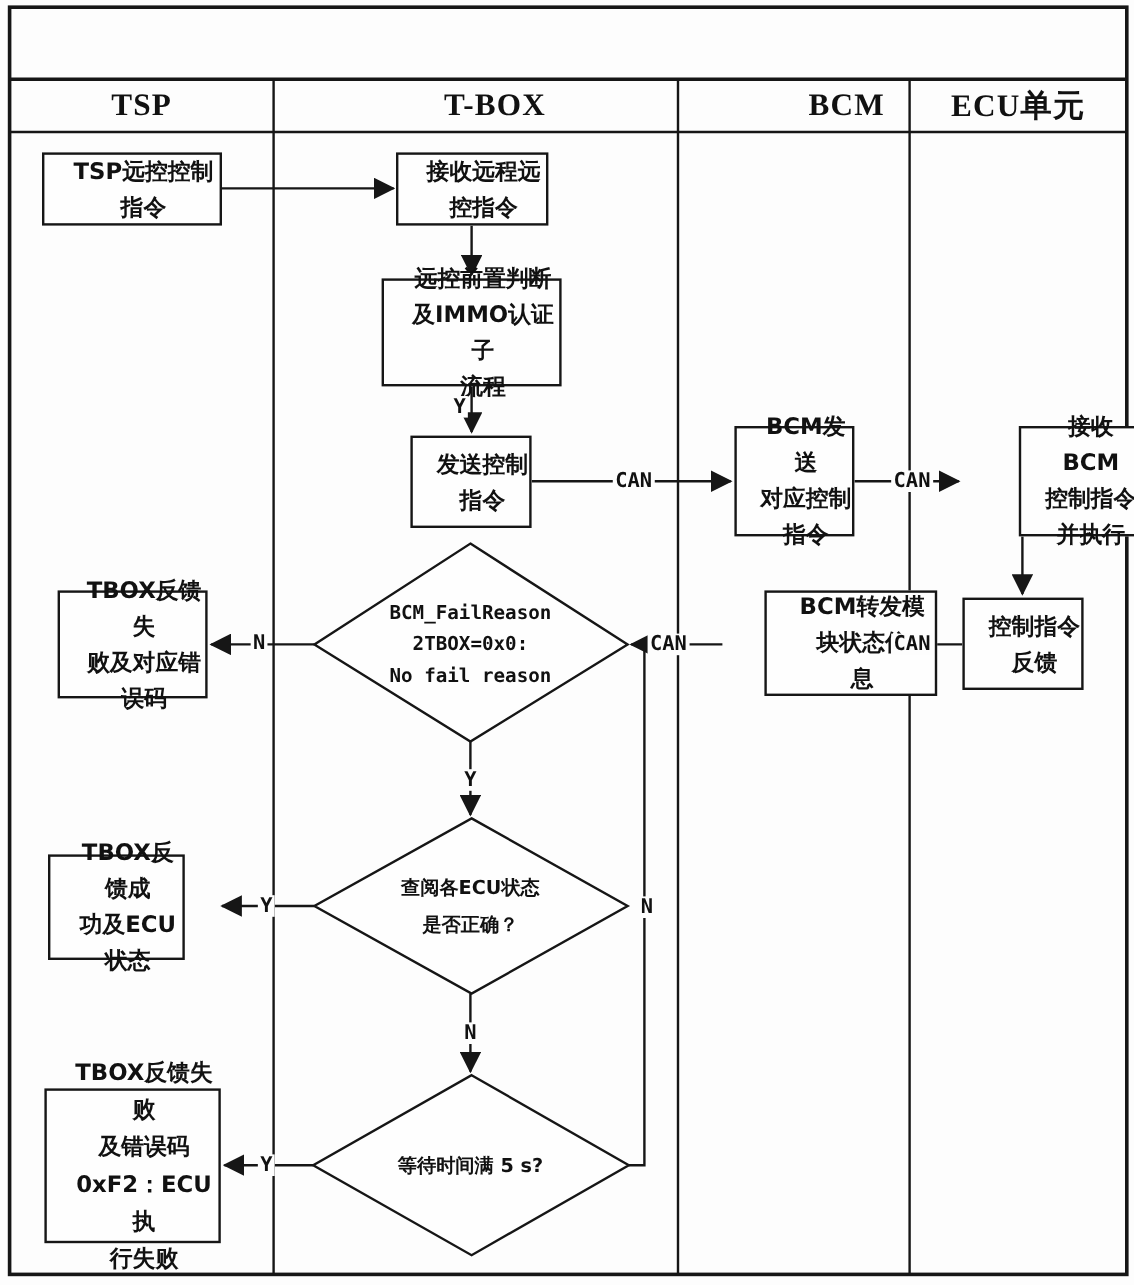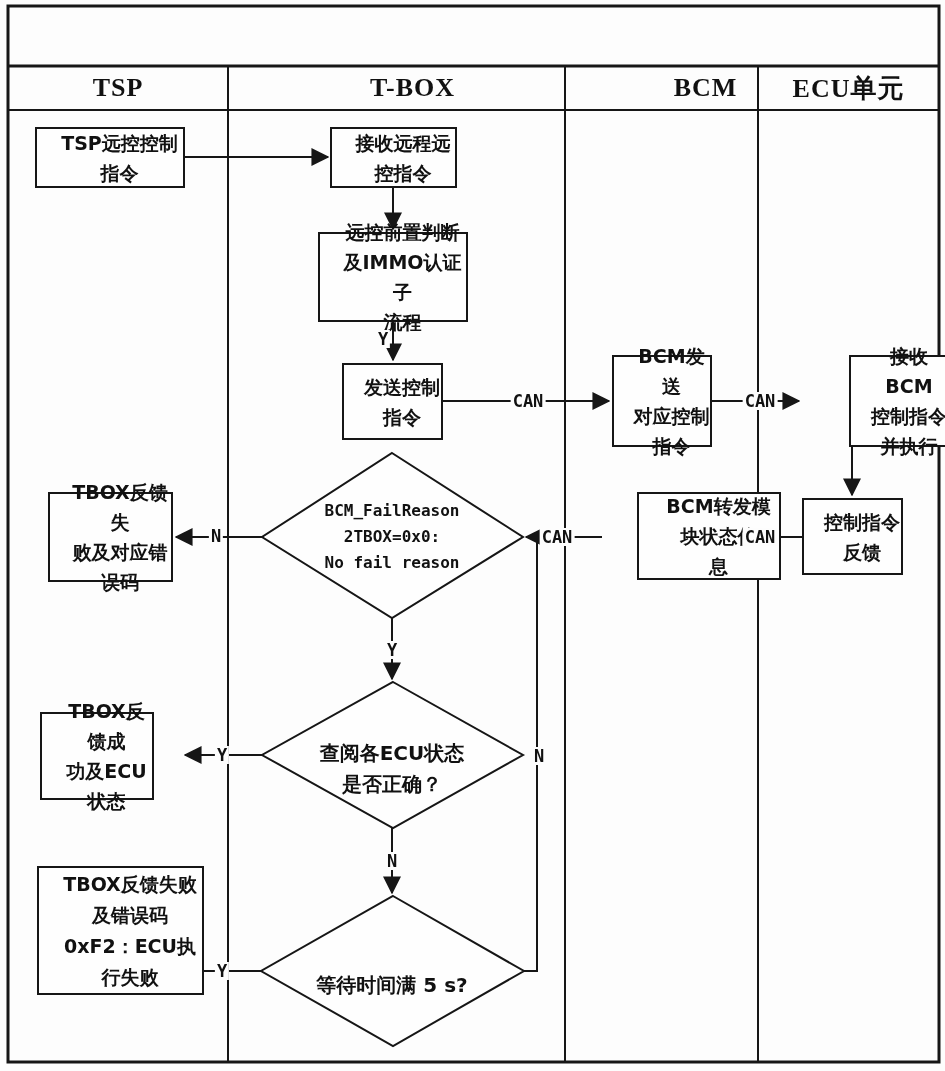--- a/index.html
+++ b/index.html
@@ -31,21 +31,21 @@
   
   .decision-text{
     position:absolute;display:flex;align-items:center;justify-content:center;
     text-align:center;white-space:pre-line;background:transparent;
     font-weight:600;
   }
   .decision-text.mono{
     font-family:"DejaVu Sans Mono","Liberation Mono",monospace;
     font-size:16px;line-height:26px;font-weight:700;
   }
-  .decision-text.cjk{font-size:20px;line-height:31px;margin-top:14px;}
+  .decision-text.cjk{font-size:16px;line-height:31px;}
   
   .edge-label{
     position:absolute;transform:translate(-50%,-50%);
     background:#fdfdfd;padding:0 2px;
     font-family:"DejaVu Sans Mono","Liberation Mono",monospace;
     font-size:17px;font-weight:700;line-height:18px;
   }
 </style>
 </head>
 <body>
@@ -111,21 +111,21 @@
   <div class="node" style="left:48px;top:492px;width:125px;height:90px;">TBOX反馈失
 败及对应错
 误码</div>
   <div class="node" style="left:637px;top:492px;width:144px;height:88px;">BCM转发模
 块状态信
 息</div>
   <div class="node" style="left:802px;top:498px;width:101px;height:77px;">控制指令
 反馈</div>
   <div class="node" style="left:40px;top:712px;width:114px;height:88px;">TBOX反馈成
 功及ECU状态</div>
-  <div class="node" style="left:37px;top:866px;width:167px;height:129px;line-height:31px;">TBOX反馈失败
+  <div class="node" style="left:37px;top:907px;width:147px;height:129px;line-height:31px;">TBOX反馈失败
 及错误码
 0xF2：ECU执
 行失败</div>
 
   <div class="decision-text mono" style="left:292px;top:495px;width:200px;height:84px;">BCM_FailReason
 2TBOX=0x0:
 No fail reason</div>
   <div class="decision-text cjk" style="left:292px;top:722px;width:200px;height:66px;">查阅各ECU状态
 是否正确？</div>
   <div class="decision-text cjk" style="left:282px;top:955px;width:220px;height:32px;">等待时间满 5 s?</div>

